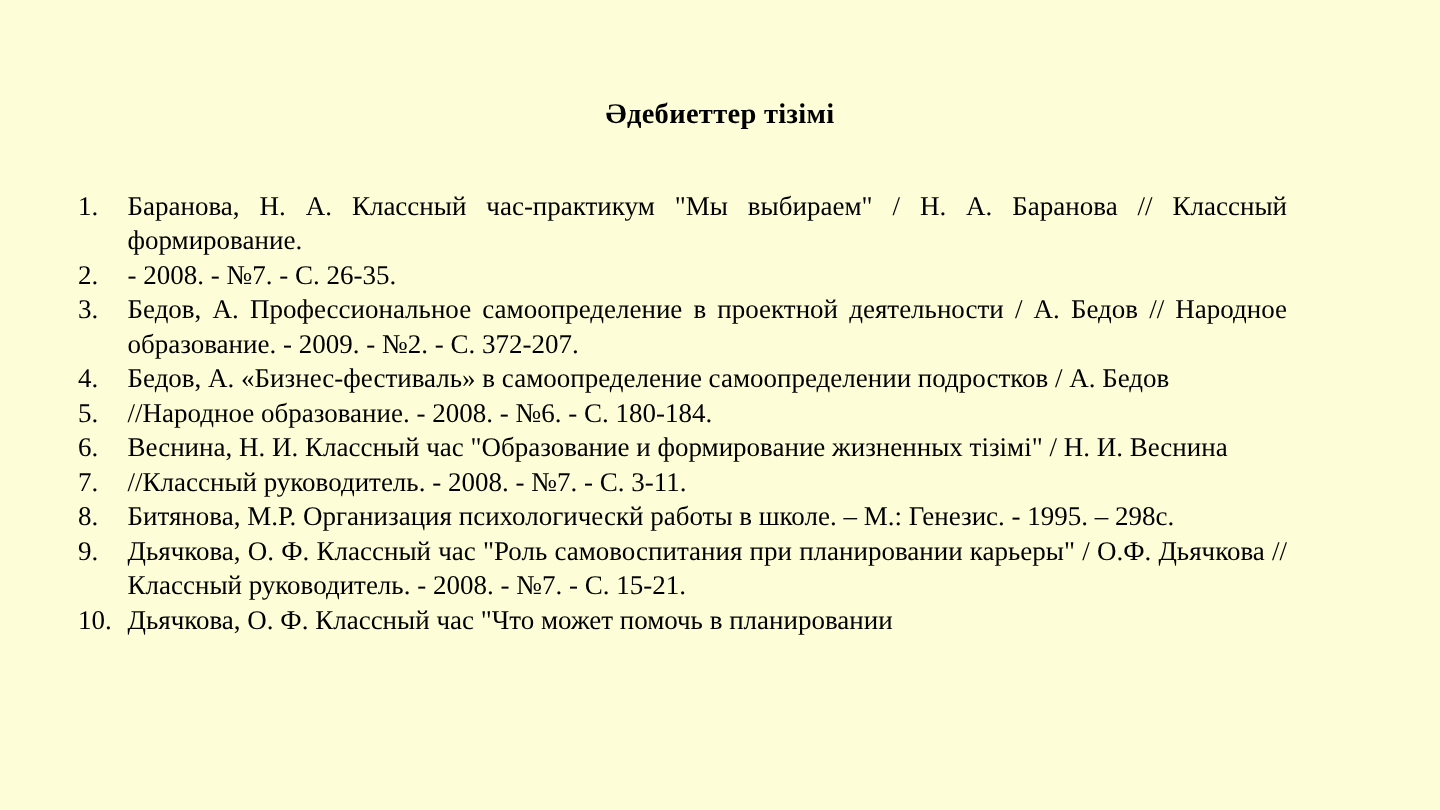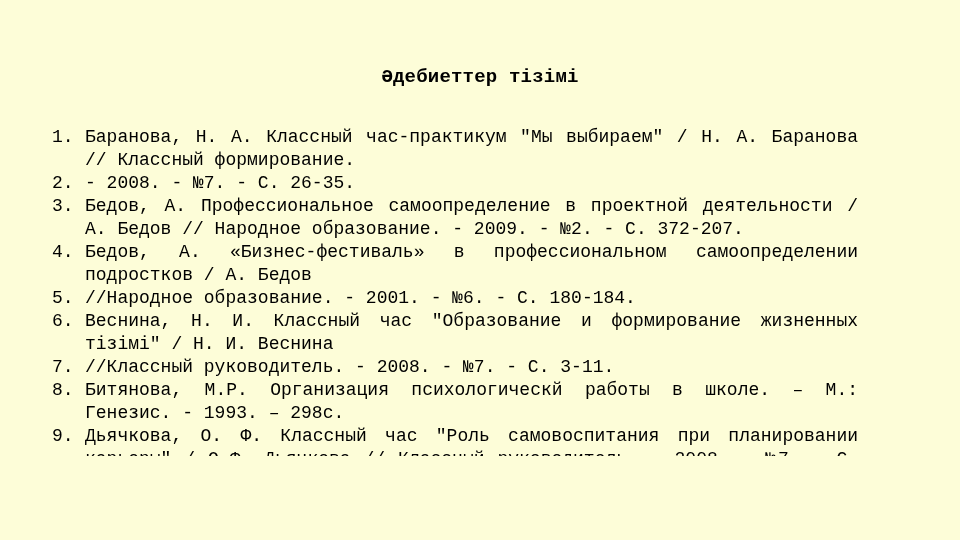--- a/index.html
+++ b/index.html
@@ -4,21 +4,21 @@
 <style>
   html, body {
     margin: 0;
     padding: 0;
   }
   .slide {
     position: relative;
     width: 960px;
     height: 456px;
     overflow: hidden;
-    font-family: Liberation Mono, monospace;
+    font-family: Liberation Serif, serif;
     color: #000000;
   }
   .title {
     position: absolute;
     top: 66px;
     left: 0;
     right: 0;
     margin: 0;
     text-align: center;
     font-size: 19px;
@@ -62,36 +62,40 @@
       <li class="ref-item">
         <span class="ref-num">2.</span>
         <span class="ref-text">- 2008. - №7. - С. 26-35.</span>
       </li>
       <li class="ref-item">
         <span class="ref-num">3.</span>
         <span class="ref-text">Бедов, А. Профессиональное самоопределение в проектной деятельности / А. Бедов // Народное образование. - 2009. - №2. - С. 372-207.</span>
       </li>
       <li class="ref-item">
         <span class="ref-num">4.</span>
-        <span class="ref-text">Бедов, А. «Бизнес-фестиваль» в профессиональном самоопределении подростков / А. Бедов</span>
+        <span class="ref-text">Бедов, А. «Бизнес-фестиваль» в самоопределение самоопределении подростков / А. Бедов</span>
       </li>
       <li class="ref-item">
         <span class="ref-num">5.</span>
-        <span class="ref-text">//Народное образование. - 2001. - №6. - С. 180-184.</span>
+        <span class="ref-text">//Народное образование. - 2008. - №6. - С. 180-184.</span>
       </li>
       <li class="ref-item">
         <span class="ref-num">6.</span>
         <span class="ref-text">Веснина, Н. И. Классный час "Образование и формирование жизненных тізімі" / Н. И. Веснина</span>
       </li>
       <li class="ref-item">
         <span class="ref-num">7.</span>
         <span class="ref-text">//Классный руководитель. - 2008. - №7. - С. 3-11.</span>
       </li>
       <li class="ref-item">
         <span class="ref-num">8.</span>
-        <span class="ref-text">Битянова, М.Р. Организация психологическй работы в школе. – М.: Генезис. - 1993. – 298с.</span>
+        <span class="ref-text">Битянова, М.Р. Организация психологическй работы в школе. – М.: Генезис. - 1995. – 298с.</span>
       </li>
       <li class="ref-item">
         <span class="ref-num">9.</span>
         <span class="ref-text">Дьячкова, О. Ф. Классный час "Роль самовоспитания при планировании карьеры" / О.Ф. Дьячкова // Классный руководитель. - 2008. - №7. - С. 15-21.</span>
       </li>
+      <li class="ref-item">
+        <span class="ref-num">10.</span>
+        <span class="ref-text">Дьячкова, О. Ф. Классный час "Что может помочь в планировании</span>
+      </li>
     </ol>
 </div>
 
 </body></html>

